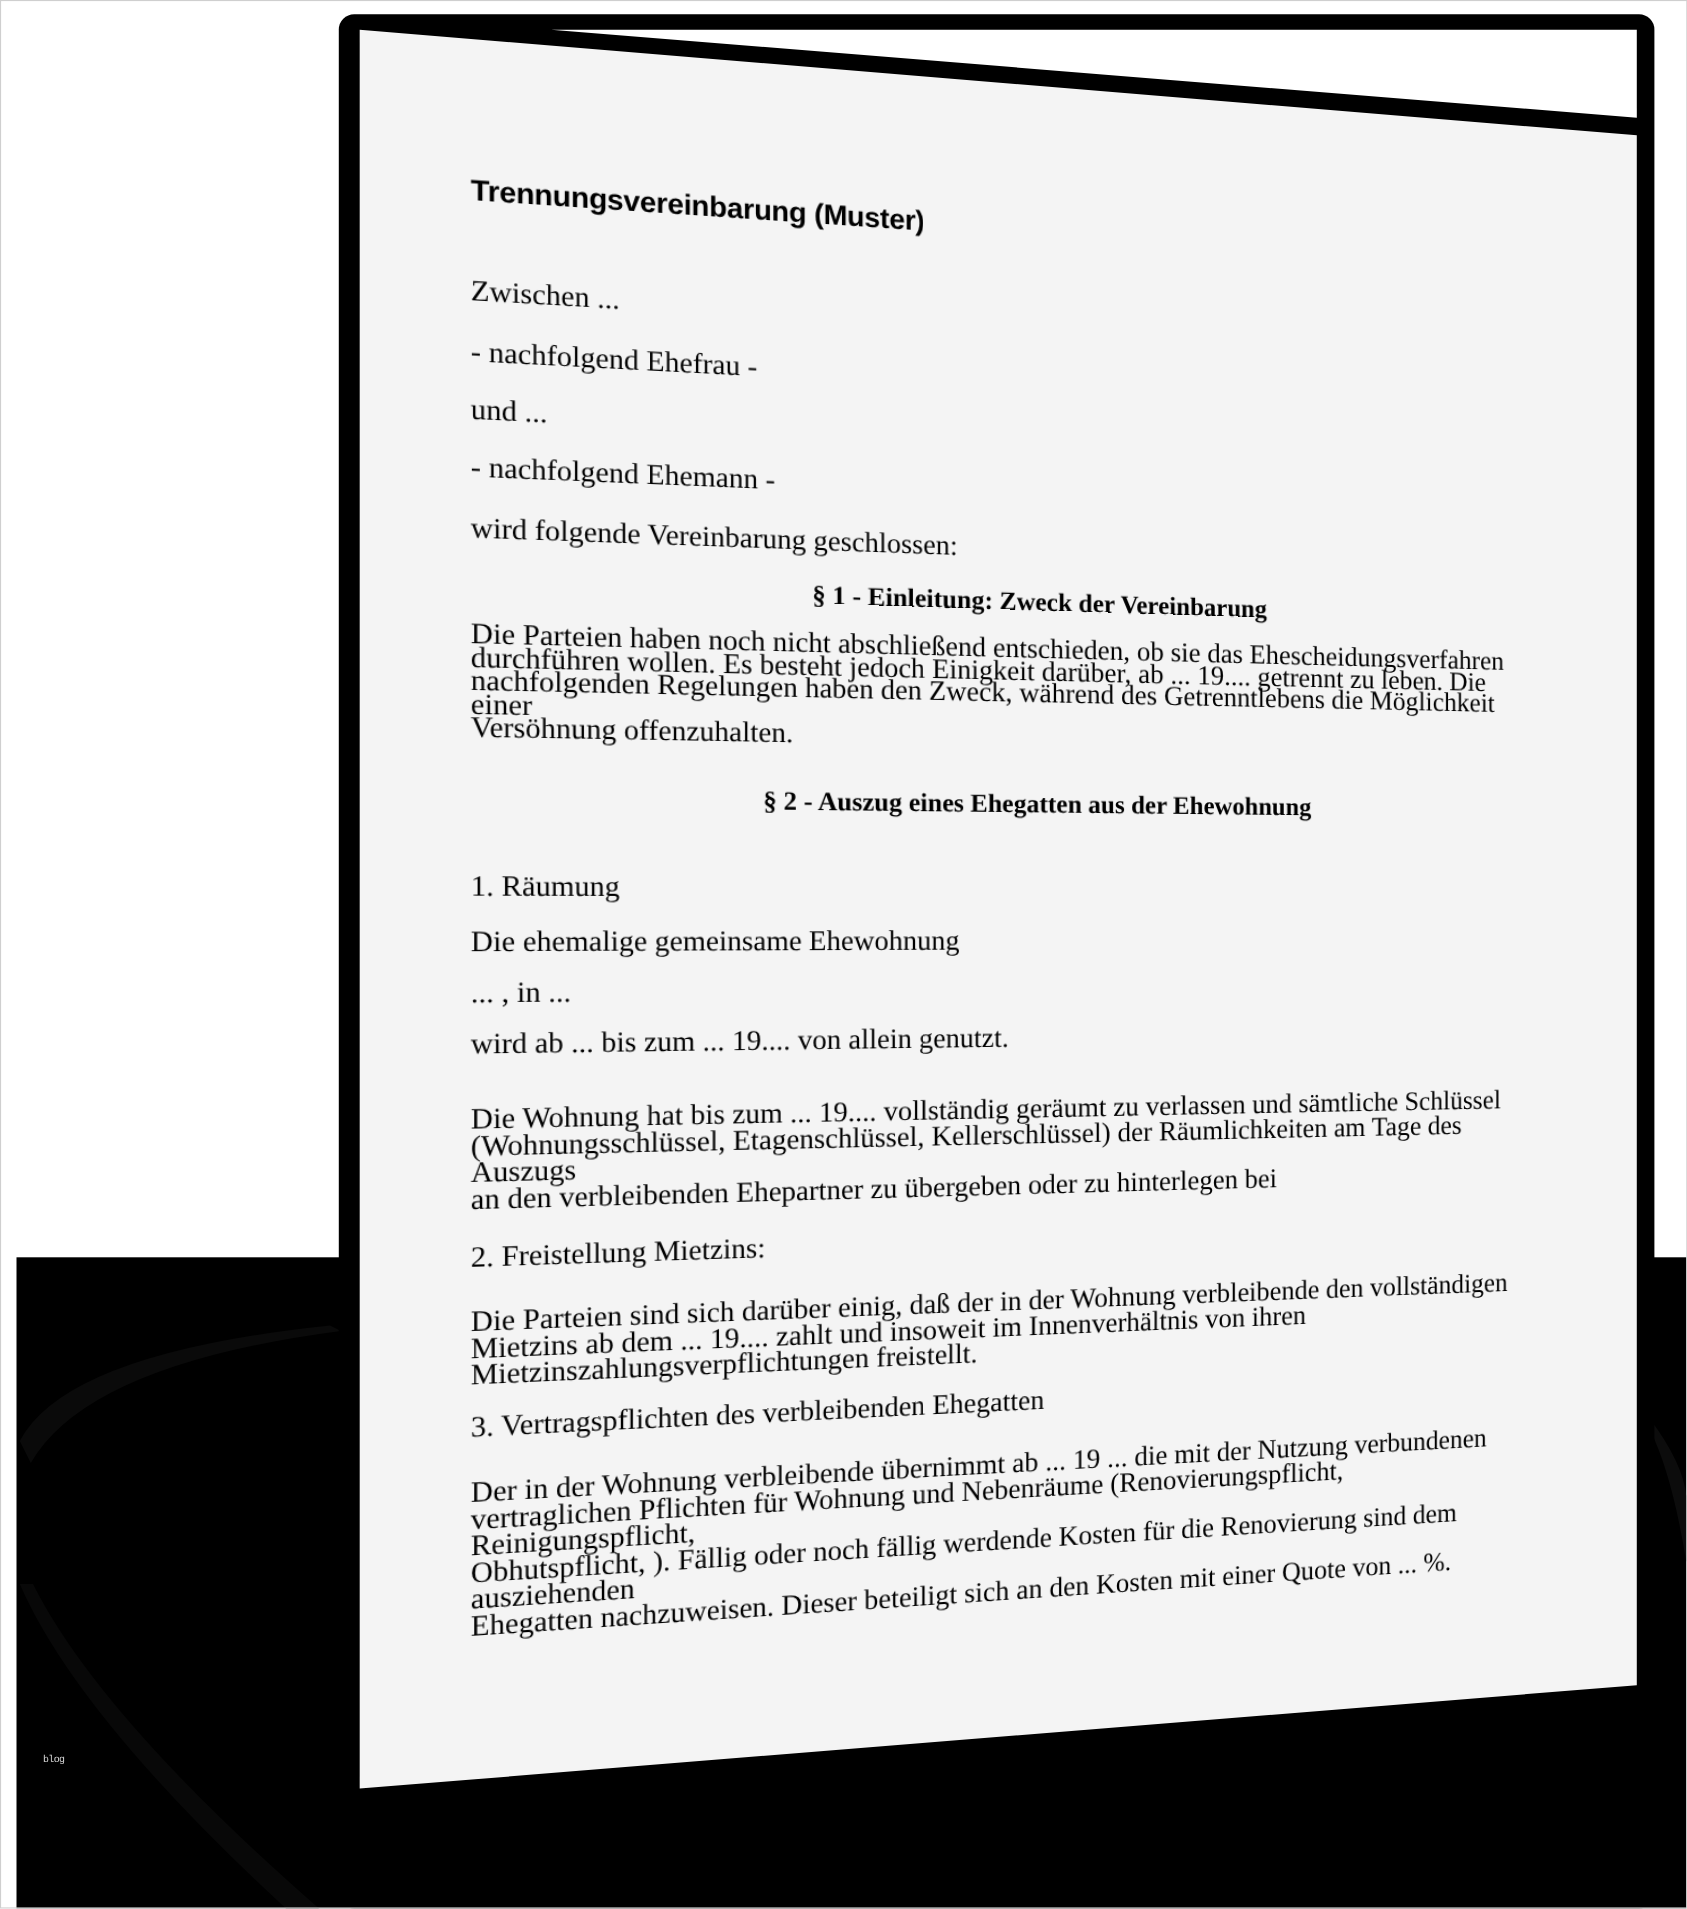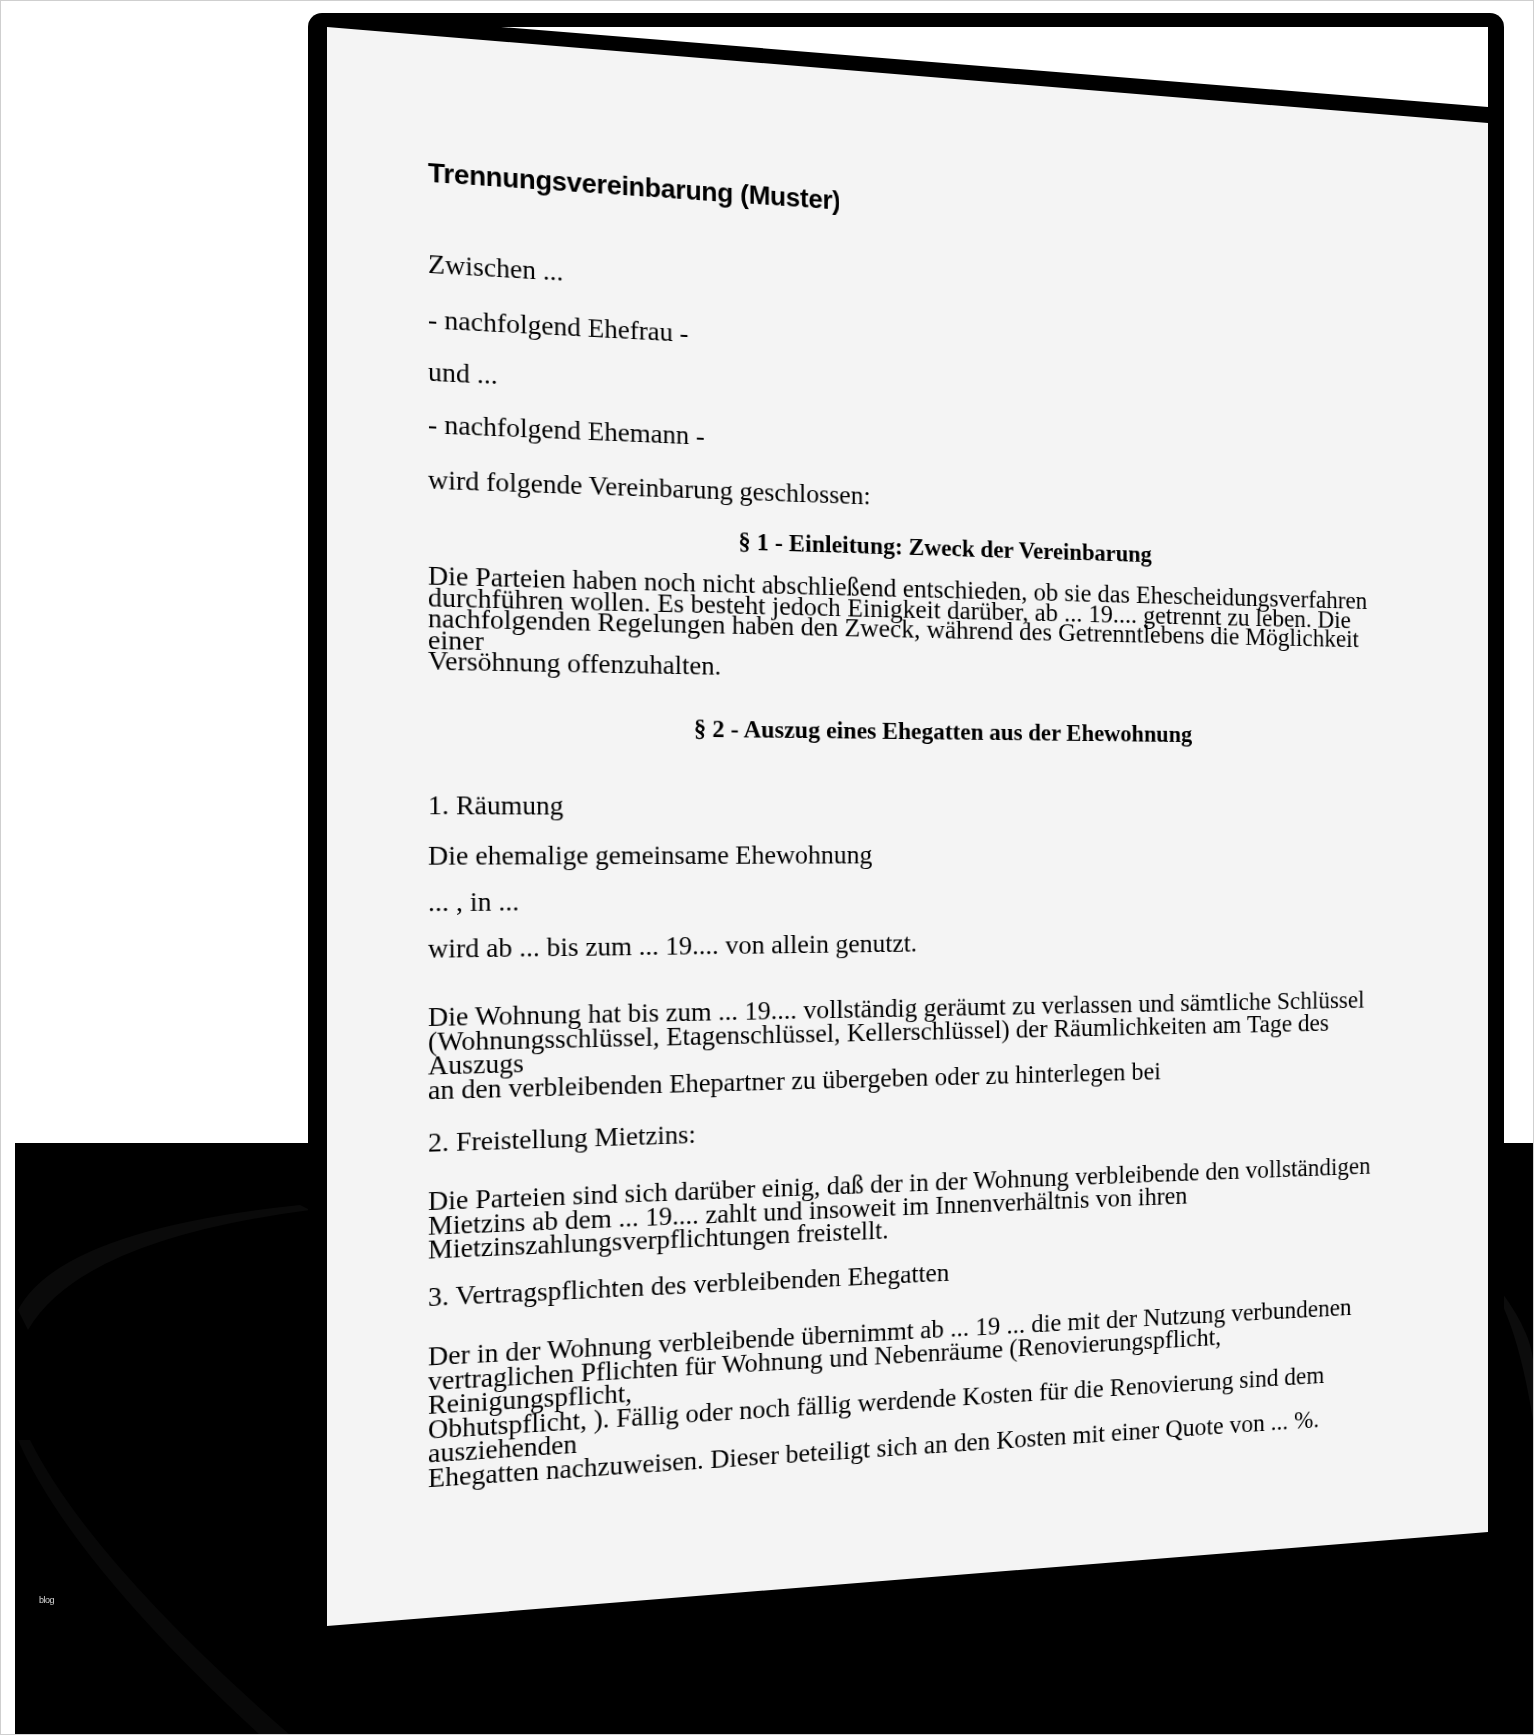--- a/index.html
+++ b/index.html
@@ -30,21 +30,21 @@
   }
   .para { position: absolute; left: 96px; }
   .para .pl { display: block; white-space: nowrap; font-size: 27px; height: 21.5px; line-height: 21.5px; }
   .para.loose .pl { height: 24.5px; line-height: 24.5px; }
   .heading {
     position: absolute; left: 96px; width: 1060px; text-align: center;
     font-weight: bold; font-size: 25px; white-space: nowrap;
   }
   #watermark {
     position: absolute; left: 39px; top: 1595px;
-    font-family: Liberation Sans, sans-serif; font-size: 9px; color: #d8d8d8;
+    font-family: Liberation Mono, monospace; font-size: 9px; color: #d8d8d8;
     letter-spacing: -0.5px;
   }
 </style>
 </head>
 <body>
 
 <svg id="scene" width="1534" height="1735" viewBox="0 0 1534 1735" xmlns="http://www.w3.org/2000/svg">
 
   <rect x="0" y="0" width="1534" height="1735" fill="#ffffff"></rect>
 

